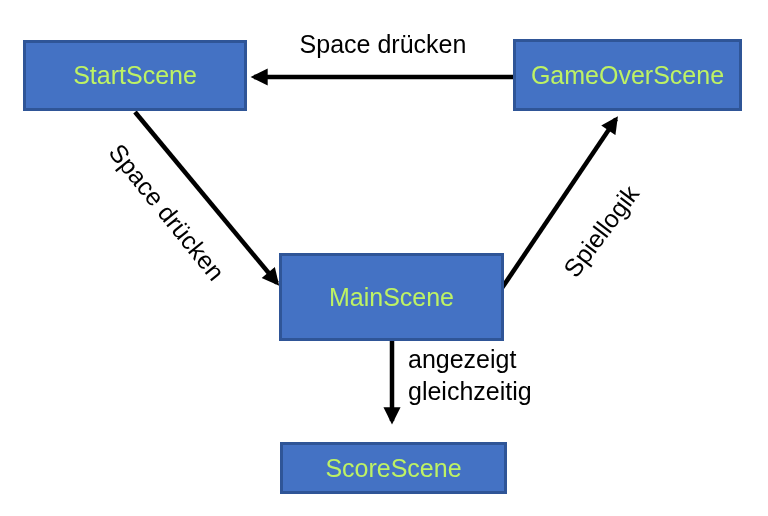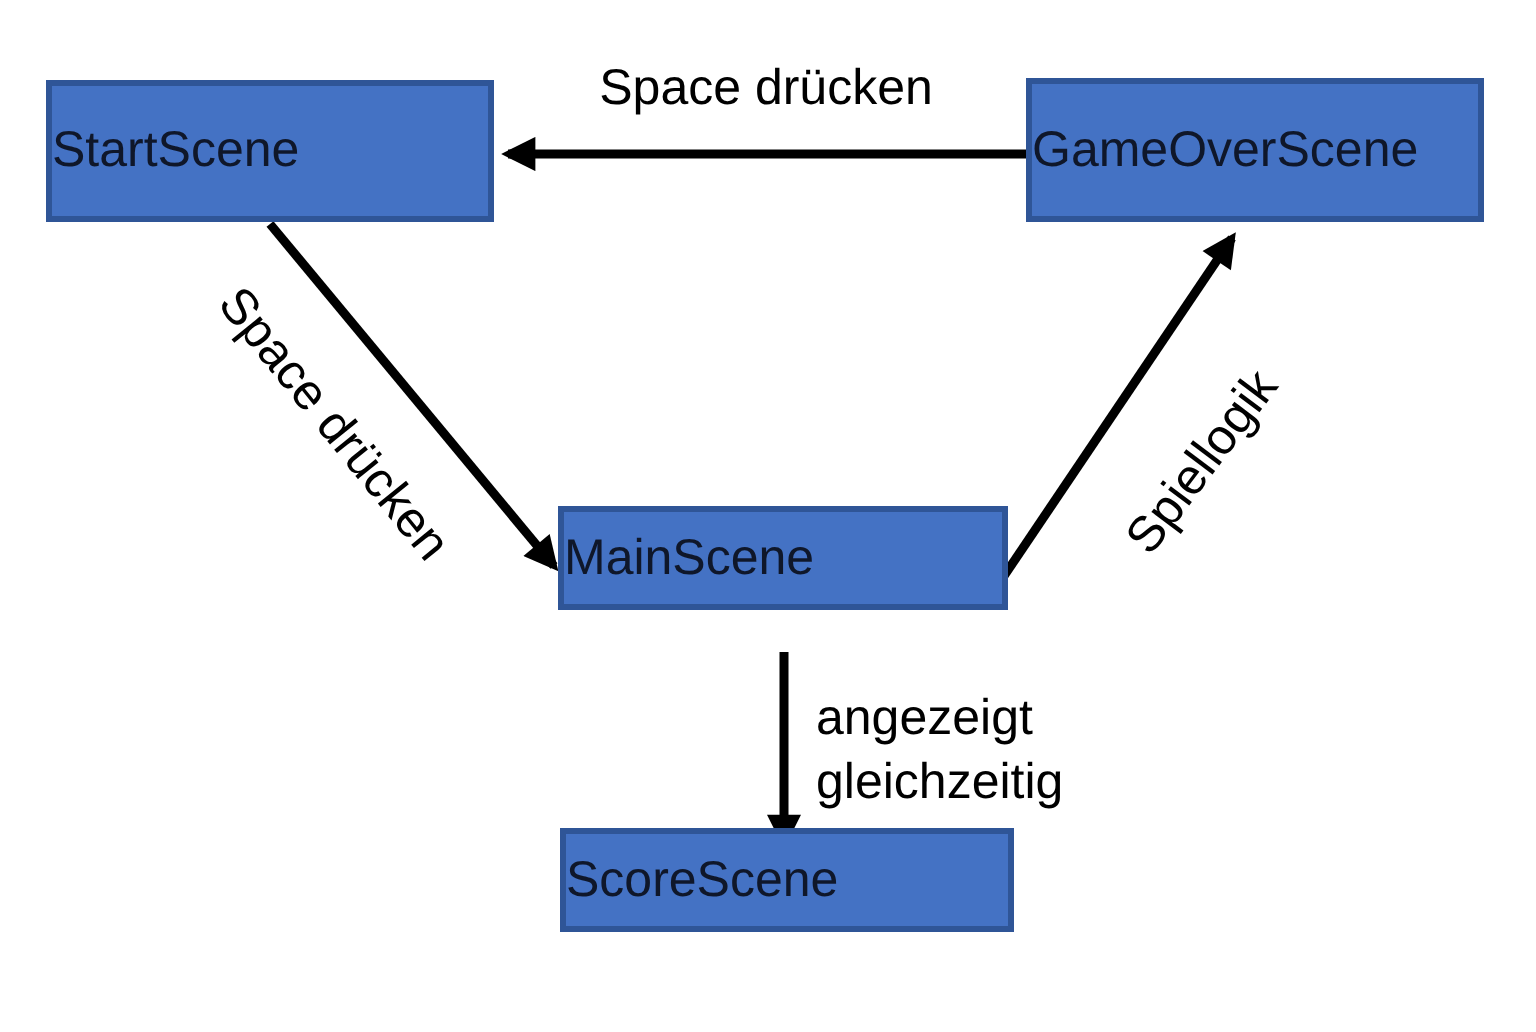--- a/index.html
+++ b/index.html
@@ -22,30 +22,30 @@
     width: 768px;
     height: 516px;
   }
   .node {
     position: absolute;
     background: #4472C4;
     border: 3px solid #2F5597;
     box-sizing: border-box;
     display: flex;
     align-items: center;
-    justify-content: flex-start;
-    color: #0f172a;
+    justify-content: center;
+    color: #bef264;
     font-size: 25px;
     line-height: 1;
     white-space: nowrap;
   }
   .node-start    { left: 23px;  top: 40px;  width: 224px; height: 71px; }
   .node-gameover { left: 513px; top: 39px;  width: 229px; height: 72px; }
-  .node-main     { left: 279px; top: 253px; width: 225px; height: 52px; }
-  .node-score    { left: 280px; top: 414px; width: 227px; height: 52px; }
+  .node-main     { left: 279px; top: 253px; width: 225px; height: 88px; }
+  .node-score    { left: 280px; top: 442px; width: 227px; height: 52px; }
   .edge-label {
     position: absolute;
     color: #000000;
     font-size: 25px;
     line-height: 1.2;
     white-space: nowrap;
   }
   .label-top {
     left: 383px;
     top: 44px;

